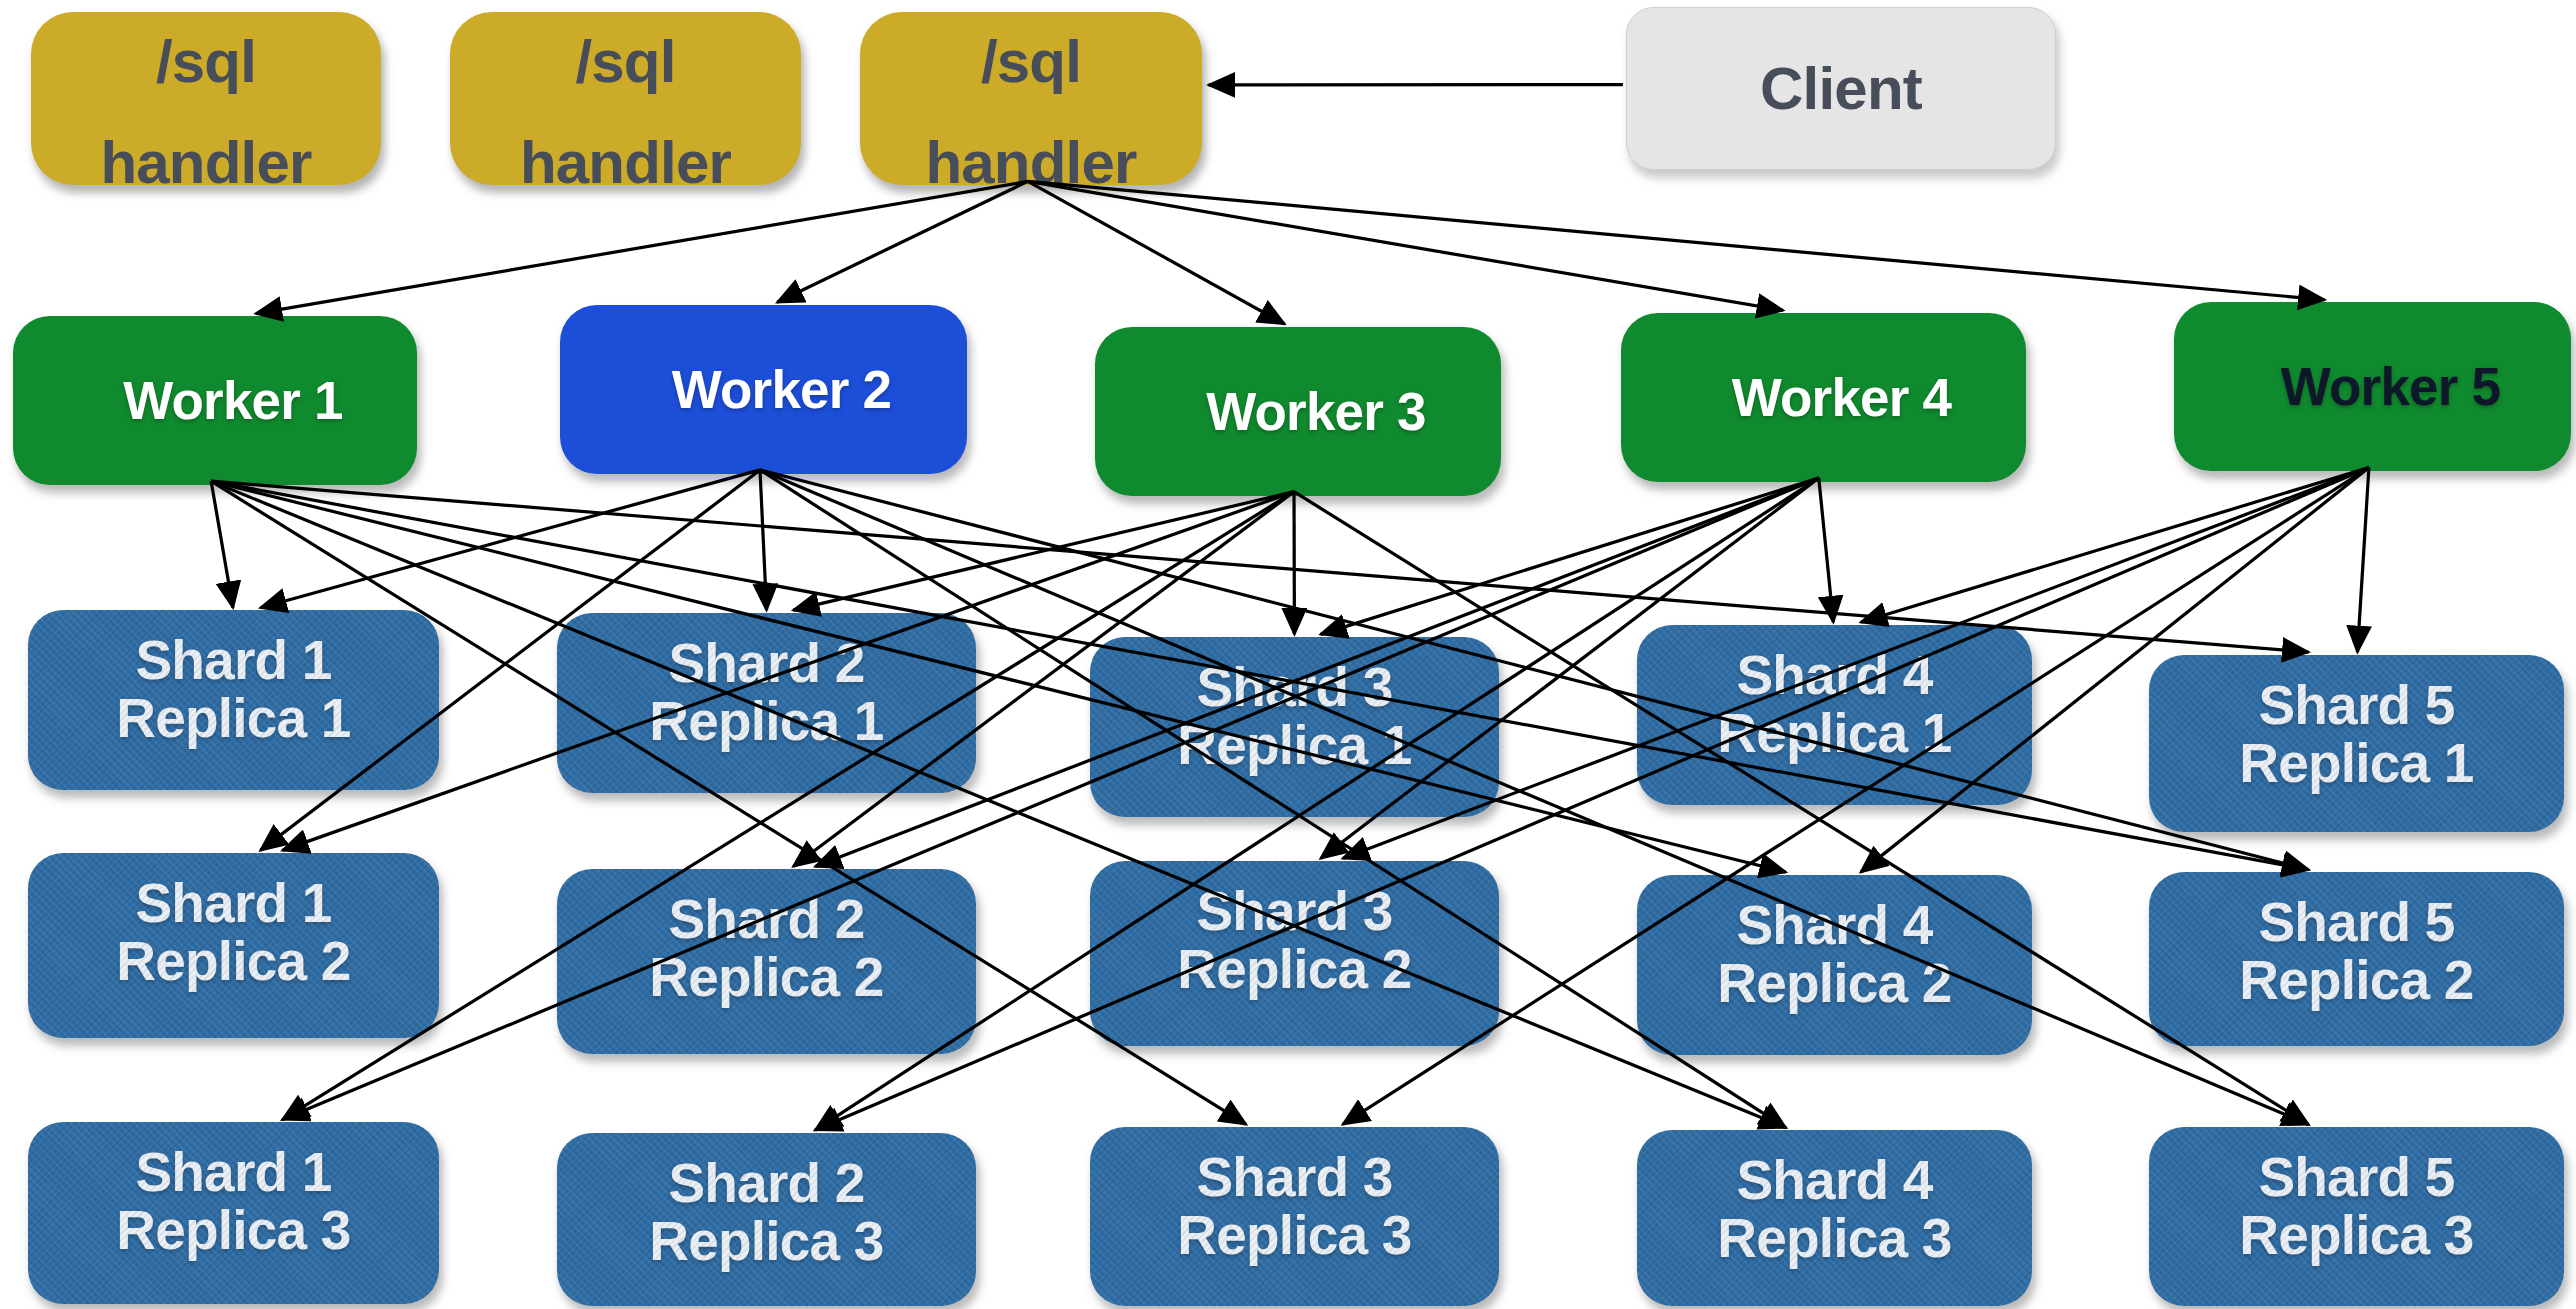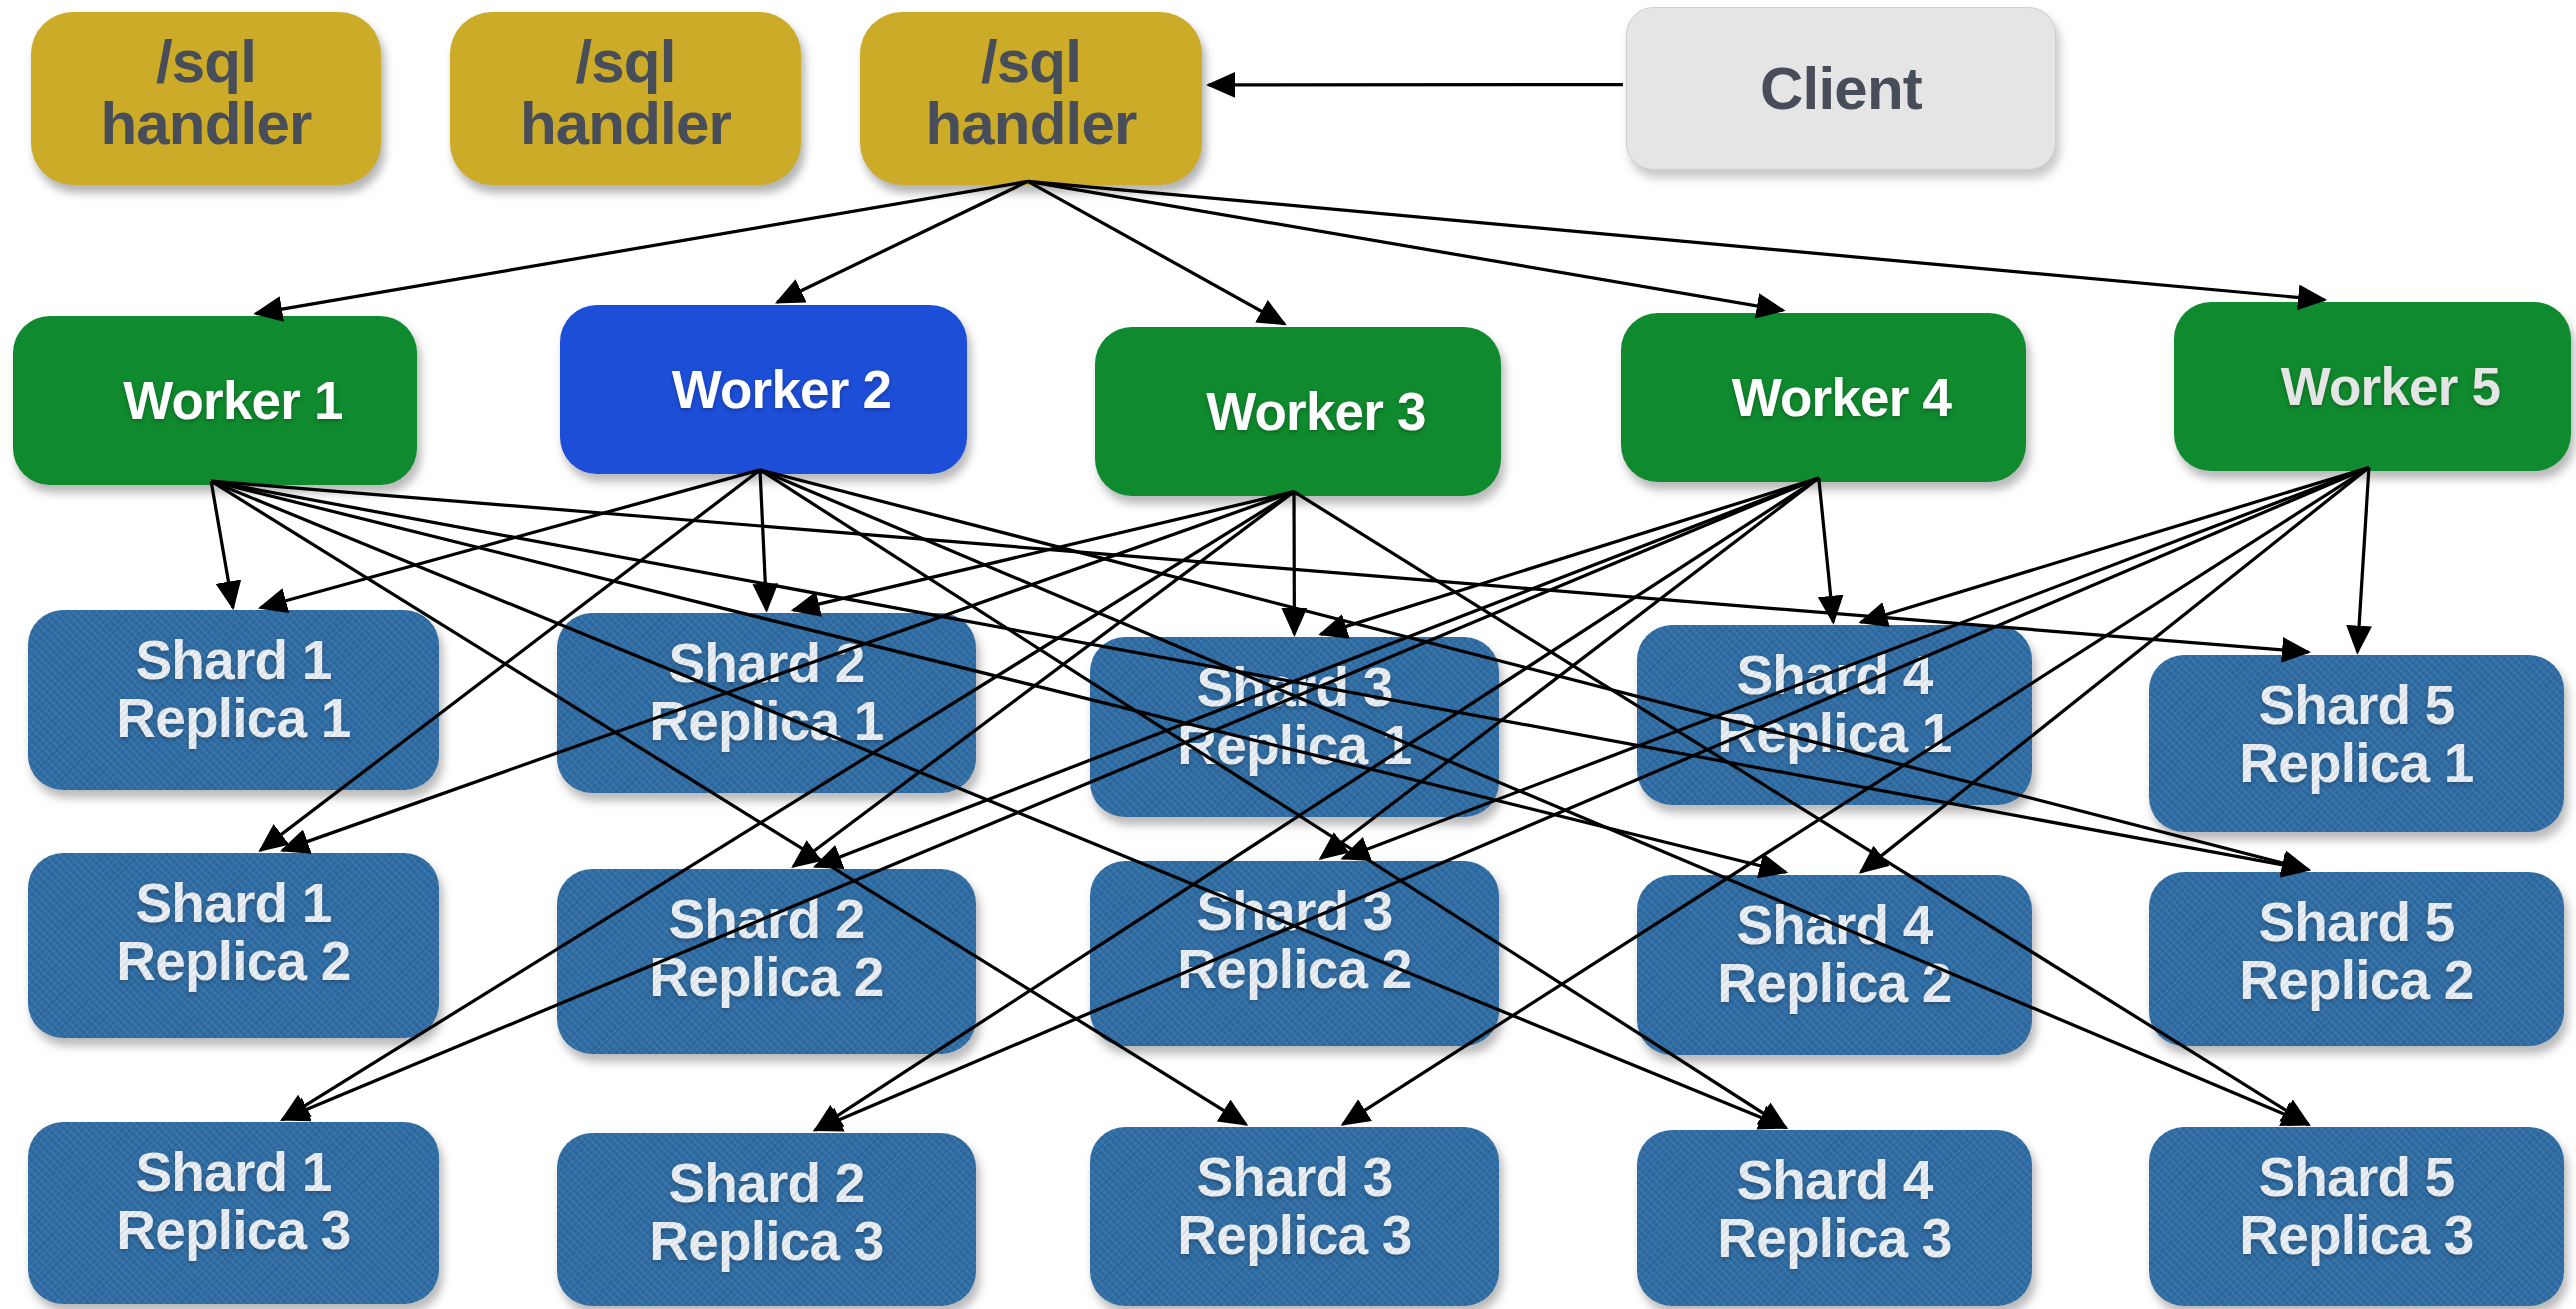--- a/index.html
+++ b/index.html
@@ -6,21 +6,21 @@
   body{width:2576px;height:1309px;overflow:hidden;
        font-family:"Liberation Sans","DejaVu Sans",sans-serif;}
   #canvas{position:relative;width:2576px;height:1309px;background:#ffffff;}
 
   .node{position:absolute;display:flex;flex-direction:column;align-items:center;
         font-weight:bold;box-sizing:border-box;z-index:1;letter-spacing:-0.8px;}
   .node .line{display:block;white-space:nowrap;}
 
   .handler{border-radius:42px;font-size:60px;line-height:1.02;
            justify-content:flex-start;padding-top:19.4px;
-           box-shadow:3.2px 7.3px 8px rgba(120,120,120,.55);}
+           box-shadow:3.2px 7.3px 8px rgba(120,120,120,.55);gap:39px;}
   .client{border-radius:27.4px;font-size:60px;justify-content:center;
           border:1.6px solid #cfcfcf;
           box-shadow:3.2px 7.3px 8px rgba(150,150,150,.5);margin-left:6px;}
   .worker{border-radius:37px;font-size:53px;justify-content:center;
           box-shadow:3.2px 7.3px 8px rgba(120,120,120,.5);
           text-shadow:0 2.4px 4px rgba(0,0,0,.28);padding-left:36px;}
   .replica{border-radius:35px;font-size:55px;line-height:1.06;
            justify-content:flex-start;padding-top:21px;
            box-shadow:3.2px 7.3px 8px rgba(120,120,120,.5);
            text-shadow:0 2.4px 4px rgba(0,0,0,.28);}
@@ -58,21 +58,21 @@
     </div>
     <div class="node worker" style="left: 560px; top: 305px; width: 407px; height: 169px; background: #1d4ed8; color: rgb(255, 255, 255);">
       <span class="line">Worker 2</span>
     </div>
     <div class="node worker" style="left: 1095px; top: 327px; width: 406px; height: 169px; background: rgb(16, 138, 46); color: rgb(255, 255, 255);">
       <span class="line">Worker 3</span>
     </div>
     <div class="node worker" style="left: 1621px; top: 313px; width: 405px; height: 169px; background: rgb(16, 138, 46); color: rgb(255, 255, 255); justify-content: center;">
       <span class="line">Worker 4</span>
     </div>
-    <div class="node worker" style="left: 2174px; top: 302px; width: 397px; height: 169px; background: rgb(16, 138, 46); color: #e5e5e5;">
+    <div class="node worker" style="left: 2174px; top: 302px; width: 397px; height: 169px; background: rgb(16, 138, 46); color: #0f172a;">
       <span class="line">Worker 5</span>
     </div>
     <div class="node replica" style="left: 28px; top: 610px; width: 411px; height: 180px; background: rgb(46, 108, 164); color: rgb(233, 239, 245);">
       <span class="line">Shard 1</span>
       <span class="line">Replica 1</span>
     </div>
     <div class="node replica" style="left: 557px; top: 613px; width: 419px; height: 180px; background: rgb(46, 108, 164); color: rgb(233, 239, 245);">
       <span class="line">Shard 2</span>
       <span class="line">Replica 1</span>
     </div>

